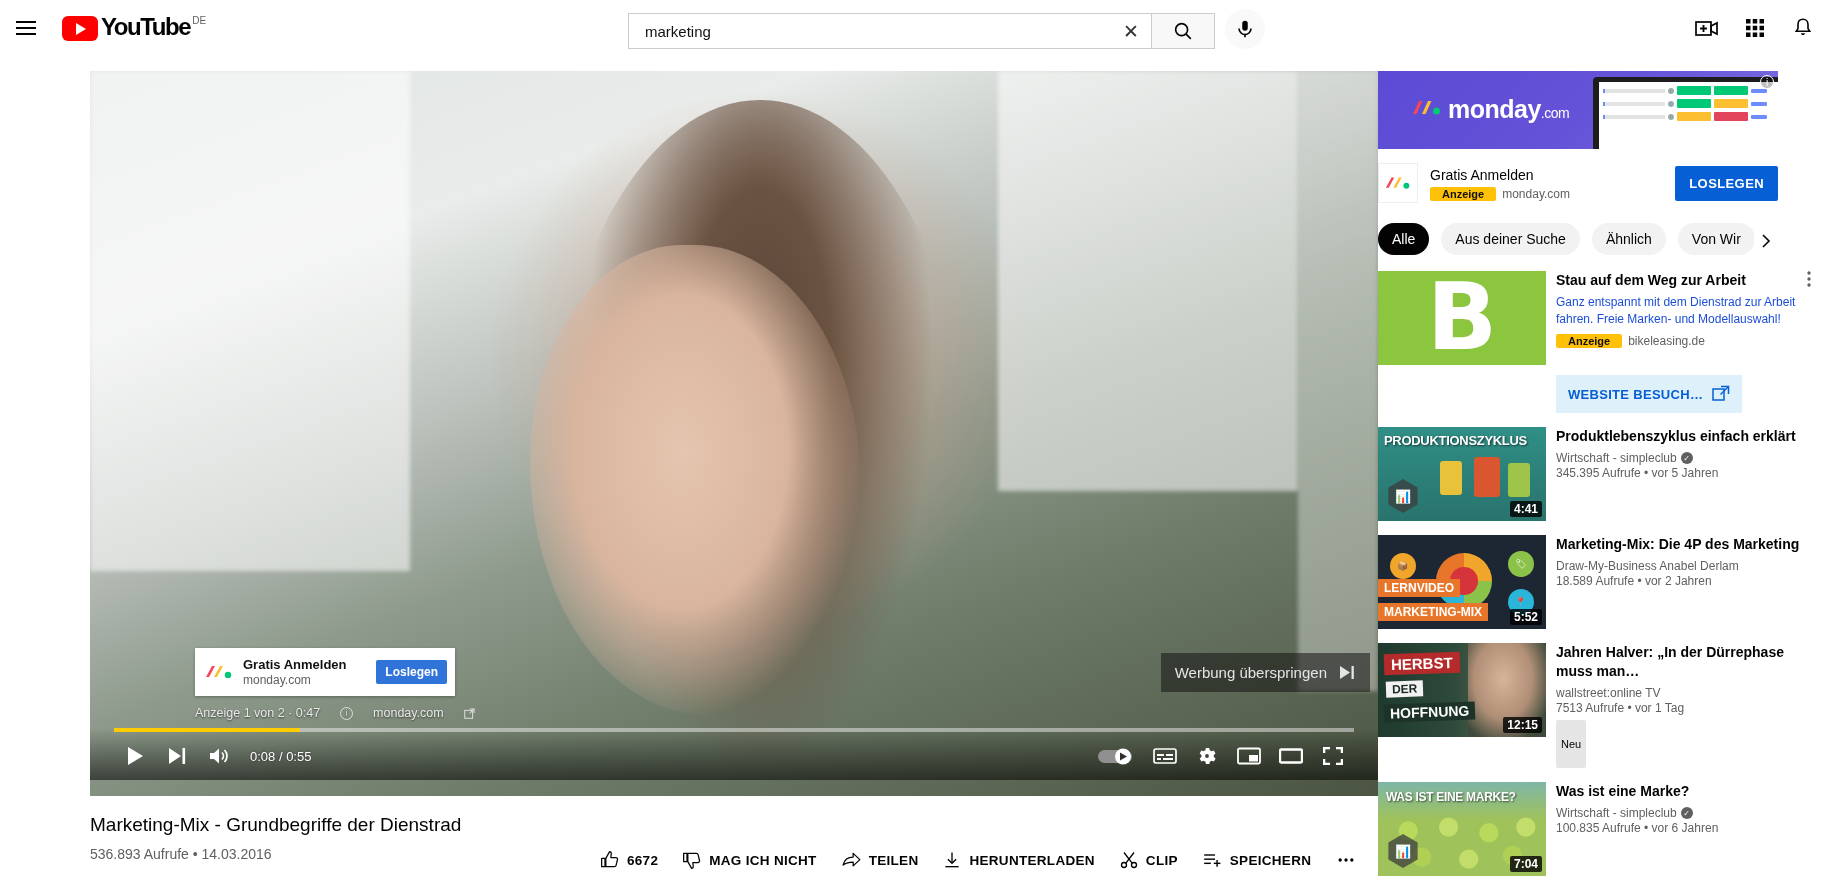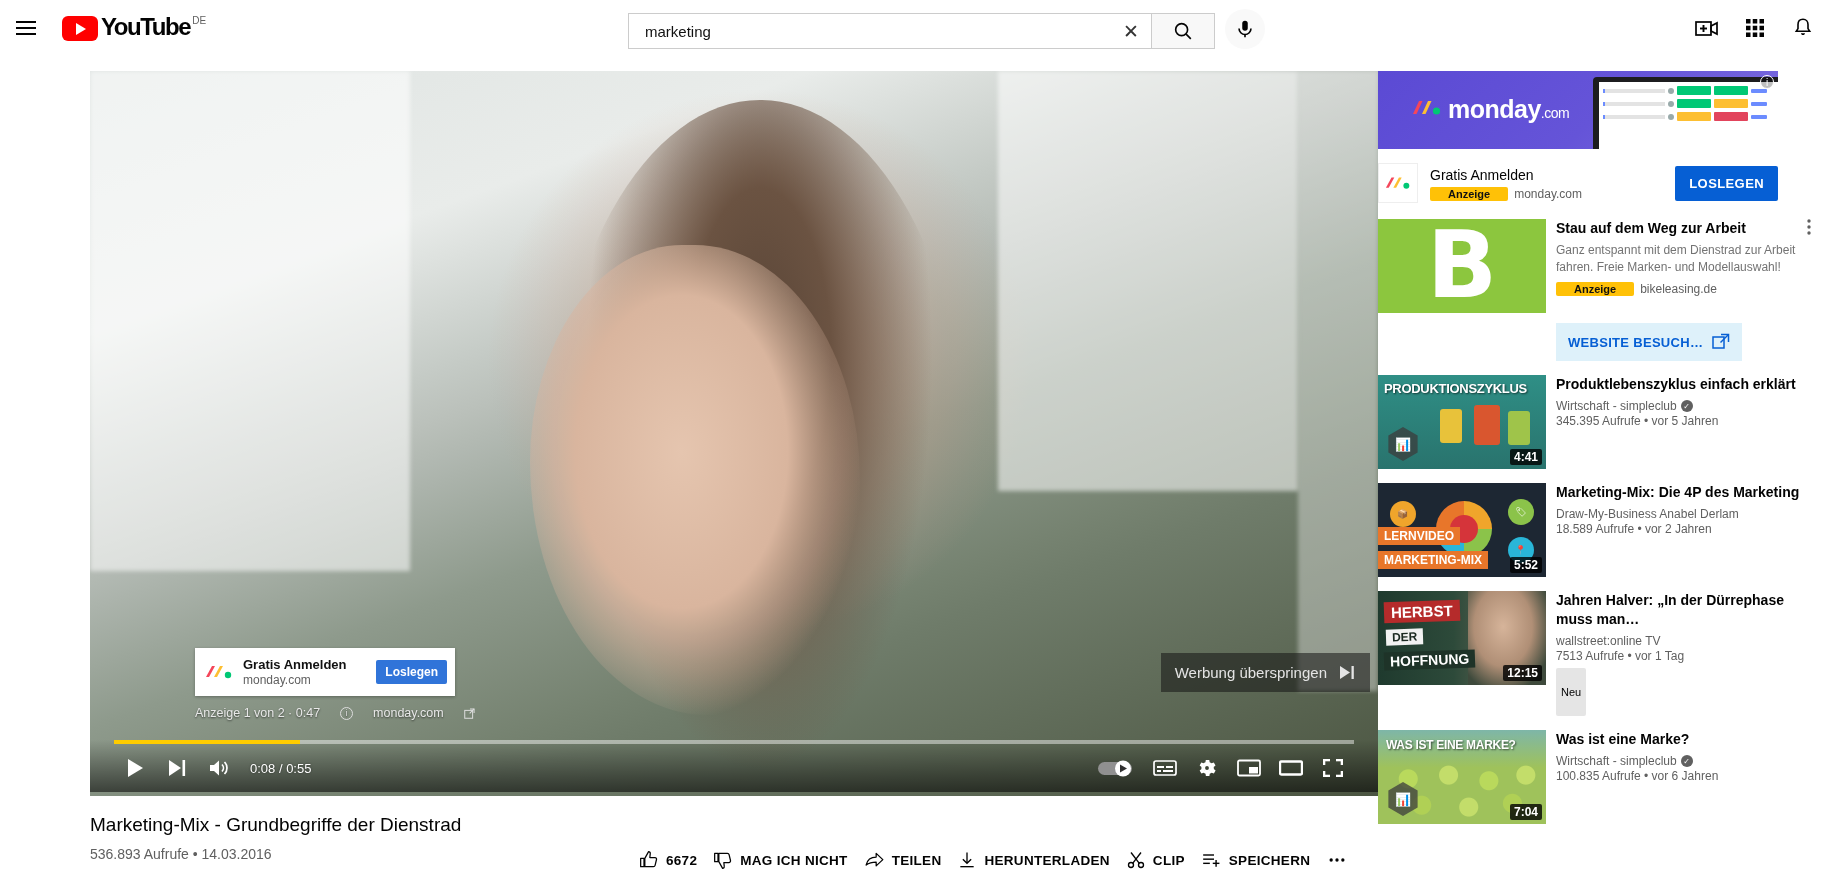--- a/index.html
+++ b/index.html
@@ -143,21 +143,21 @@
   }
 
   #skip-btn {
     position: absolute; right: 8px; bottom: 104px;
     background: rgba(20,20,20,0.55); color: #e4e4e4;
     font-size: 15px; padding: 11px 14px; cursor: pointer;
     display: flex; align-items: center; gap: 12px;
   }
 
   #controls-wrap {
-    position: absolute; left: 0; right: 0; bottom: 4px;
+    position: absolute; left: 0; right: 0; bottom: 16px;
     padding: 0 12px 0 12px;
     background: linear-gradient(to top, rgba(0,0,0,0.55), rgba(0,0,0,0.0));
   }
   #progress-track {
     height: 4px; background: rgba(255,255,255,0.45); position: relative;
     margin: 0 12px;
   }
   #progress-fill { position: absolute; left:0; top:0; bottom:0; background: #ffcc00; }
   #controls {
     height: 48px; display: flex; align-items: center;
@@ -167,22 +167,22 @@
   #time-display { color: #fff; font-size: 13px; margin-left: 10px; text-shadow: 0 0 2px rgba(0,0,0,0.5); }
   #controls-right { margin-left: auto; display: flex; align-items: center; }
 
   
   #video-title {
     font-size: 19px; color: #030303; margin-top: 18px; font-weight: normal;
   }
   #meta-row { display: flex; align-items: center; margin-top: 10px; position: relative; }
   #video-stats { font-size: 14px; color: #606060; }
   #actions {
-    position: absolute; left: 541px; top: -4px;
-    display: flex; align-items: flex-end; gap: 0;
+    position: absolute; left: 502px; top: -4px;
+    display: flex; align-items: flex-end; gap: 8px;
   }
   .action-btn {
     display: flex; align-items: center; gap: 7px;
     padding: 8px 8px; cursor: pointer;
     font-size: 13.5px; font-weight: bold; color: #030303;
     letter-spacing: 0.3px; text-transform: uppercase;
     white-space: nowrap;
   }
   .action-btn .lbl { font-size: 13.5px; }
   #like-count { font-weight: bold; font-size: 13.5px; text-transform: none; }
@@ -223,21 +223,21 @@
   }
   #side-ad-icon {
     width: 40px; height: 40px; background: #fff; border: 1px solid #eee;
     display: flex; align-items: center; justify-content: center;
   }
   #side-ad-text { flex: 1; }
   #side-ad-title { font-size: 14px; color: #030303; line-height: 18px; }
   #side-ad-sub { display: flex; align-items: center; gap: 6px; margin-top: 3px; }
   .anzeige-badge {
     background: #FFC107; color: #111; font-size: 11px; font-weight: bold;
-    padding: 1px 18px; border-radius: 2px;
+    padding: 1px 12px; border-radius: 2px;
   }
   #side-ad-source { font-size: 12px; color: #606060; }
   #side-ad-cta {
     background: #065fd4; color: #fff; font-size: 13px; font-weight: bold;
     padding: 10px 14px; border-radius: 2px; cursor: pointer; letter-spacing: .4px;
   }
 
   #chips-row {
     display: flex; align-items: center; gap: 12px; margin-top: 20px;
     width: 400px; overflow: hidden; position: relative;
@@ -259,21 +259,21 @@
     width: 168px; height: 94px; background: #8CC63E; position: relative;
     flex-shrink: 0; display: flex; align-items: center; justify-content: center;
     overflow: hidden;
   }
   #bike-thumb .bletter {
     font-size: 92px; font-weight: bold; color: #fff; line-height: 88px;
     font-family: "DejaVu Sans", sans-serif;
   }
   #bike-info { flex: 1; position: relative; padding-right: 22px; }
   #bike-title { font-size: 14px; font-weight: bold; color: #030303; line-height: 19px; }
-  #bike-desc { font-size: 12px; color: #737373; line-height: 17px; margin-top: 4px; }
+  #bike-desc { font-size: 12px; color: #1d4ed8; line-height: 17px; margin-top: 4px; }
   #bike-badge-row { display: flex; align-items: center; gap: 6px; margin-top: 6px; }
   #bike-kebab { position: absolute; right: 0; top: 0; cursor: pointer; width: 18px; text-align:center; }
   #bike-cta {
     margin-top: 10px; margin-left: 178px; width: 186px;
     background: #def1fa; color: #065fd4;
     font-size: 13px; font-weight: bold; letter-spacing: .3px;
     padding: 10px 12px; display: flex; align-items: center; justify-content: space-between;
     cursor: pointer;
   }
 
@@ -651,20 +651,31 @@
       <div id="side-ad-text">
         <div id="side-ad-title">Gratis Anmelden</div>
         <div id="side-ad-sub">
           <span class="anzeige-badge">Anzeige</span>
           <span id="side-ad-source">monday.com</span>
         </div>
       </div>
       <div id="side-ad-cta">LOSLEGEN</div>
     </div>
 
+    <div id="chips-row">
+      <div class="chip active">Alle</div>
+      <div class="chip">Aus deiner Suche</div>
+      <div class="chip">Ähnlich</div>
+      <div class="chip">Von Wir</div>
+      <div id="chips-next">
+        <svg width="16" height="16" viewBox="0 0 16 16">
+            <path d="M5 2 L11 8 L5 14" fill="none" stroke="#030303" stroke-width="1.6"></path>
+          </svg>
+      </div>
+    </div>
 
     <div id="bike-ad">
       <div id="bike-thumb">
         <span class="bletter">B</span>
       </div>
       <div id="bike-info">
         <div id="bike-title">Stau auf dem Weg zur Arbeit</div>
         <div id="bike-desc">Ganz entspannt mit dem Dienstrad zur Arbeit fahren. Freie Marken- und Modellauswahl!</div>
         <div id="bike-badge-row">
           <span class="anzeige-badge">Anzeige</span>

